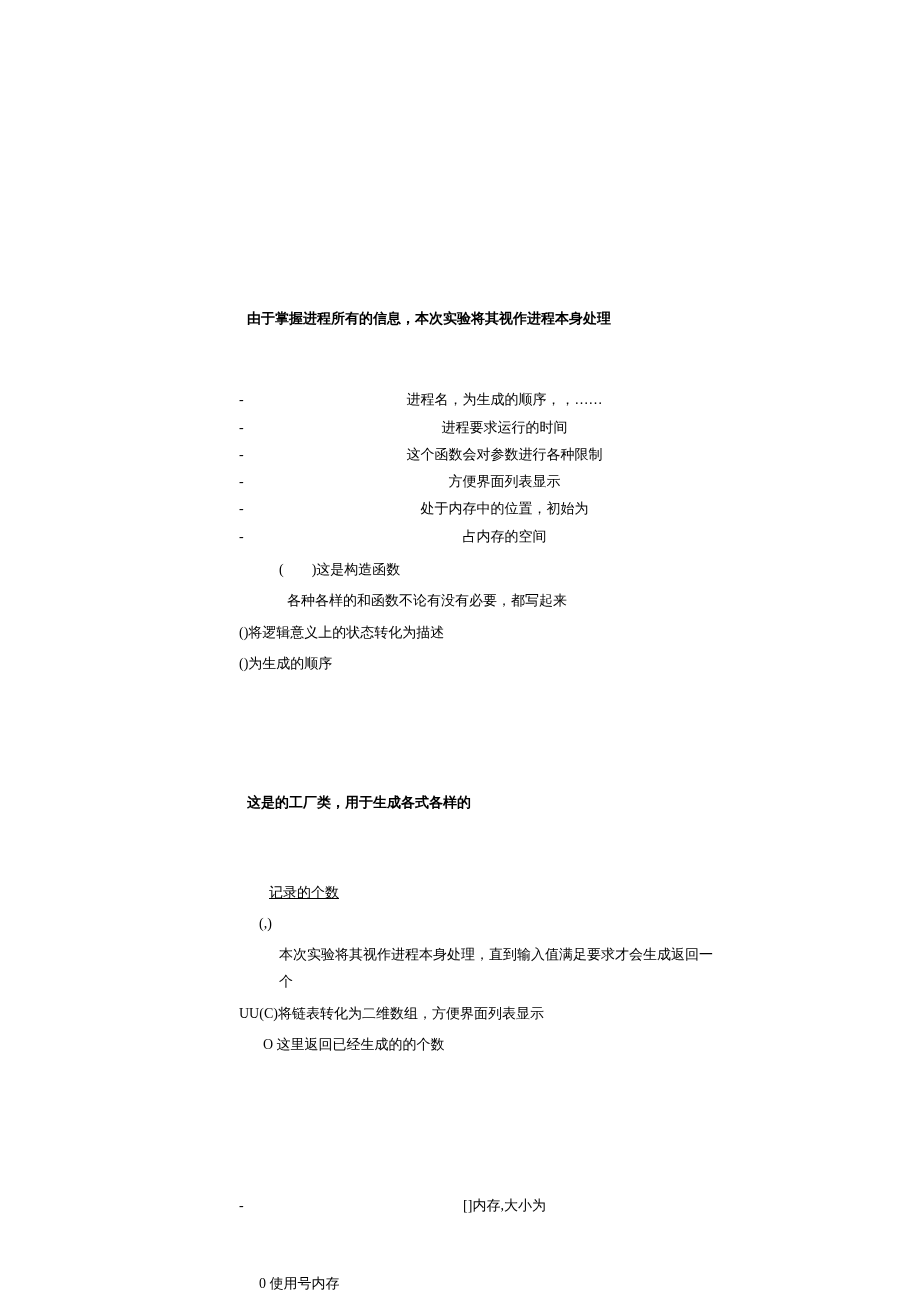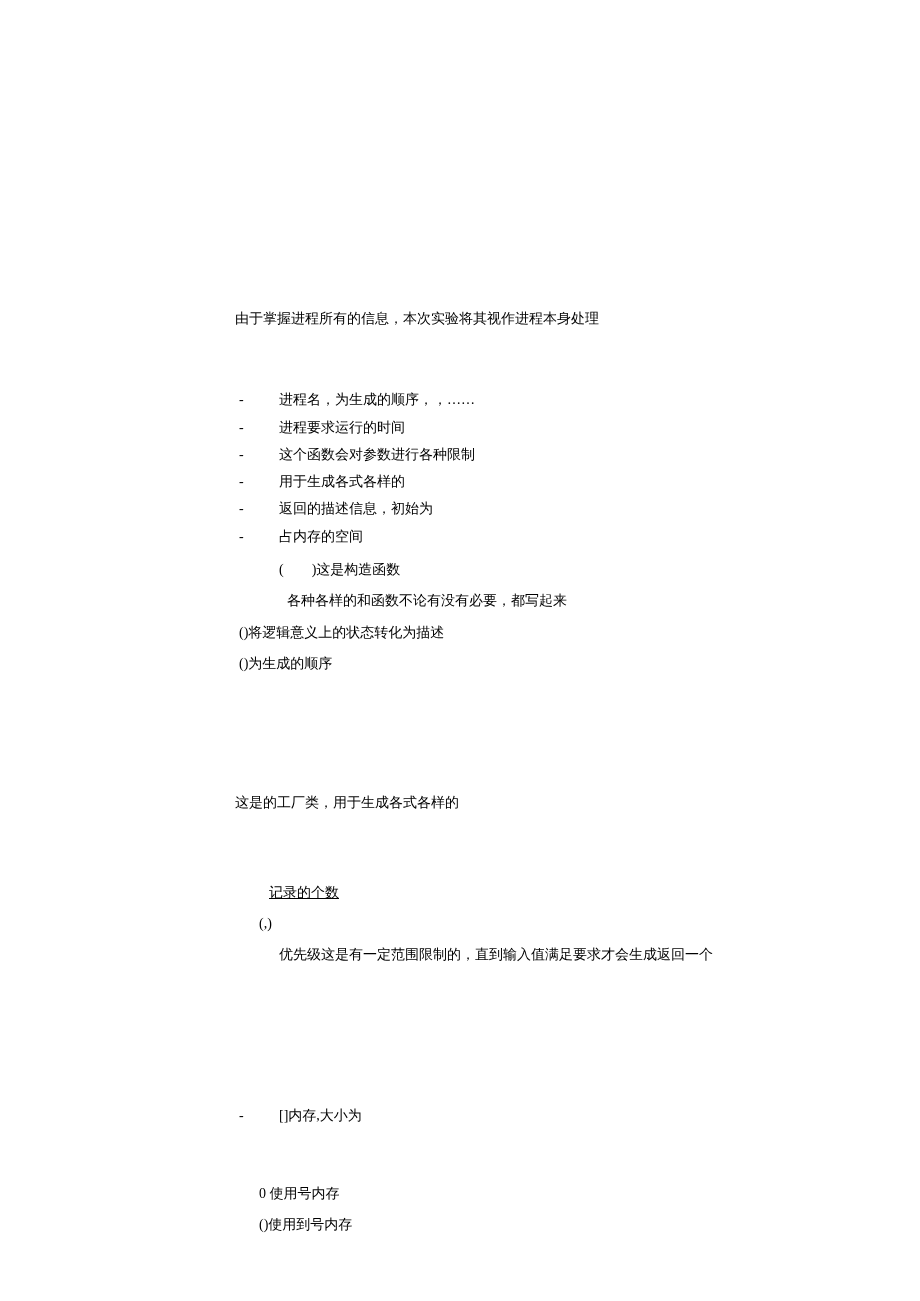--- a/index.html
+++ b/index.html
@@ -12,36 +12,38 @@
     width: 920px;
     min-height: 1301px;
     padding: 305px 190px 100px 235px;
     box-sizing: border-box;
     font-family: "SimSun", "宋体", serif;
     font-size: 14px;
     color: #000000;
     line-height: 1.95;
   }
   .para {
-    margin: 0 0 14px 0;
+    margin: 0 0 14px 12px;
+    font-weight: bold;
   }
   .list {
     margin: 0 0 6px 0;
   }
   .list-item {
     display: flex;
     margin: 0;
   }
   .list-dash {
     width: 40px;
     flex: none;
     padding-left: 4px;
   }
   .list-text {
     flex: 1;
+    text-align: center;
   }
   .sub-ind-1 { padding-left: 40px; }
   .sub-ind-1b { padding-left: 48px; }
   .sub-ind-0b { padding-left: 15px; }
   .line { margin: 4px; }
   .section-gap-large { height: 108px; }
   .section-gap-med { height: 44px; }
   .section-gap-small { height: 40px; }
   .section-gap-xl { height: 130px; }
   .indent-a { padding-left: 30px; text-decoration: underline; }
@@ -65,46 +67,48 @@
     <div class="list-item">
       <span class="list-dash">-</span>
       <span class="list-text">进程要求运行的时间</span>
     </div>
     <div class="list-item">
       <span class="list-dash">-</span>
       <span class="list-text">这个函数会对参数进行各种限制</span>
     </div>
     <div class="list-item">
       <span class="list-dash">-</span>
-      <span class="list-text">用于生成各式各样的</span>
+      <span class="list-text">方便界面列表显示</span>
     </div>
     <div class="list-item">
       <span class="list-dash">-</span>
-      <span class="list-text">返回的描述信息，初始为</span>
+      <span class="list-text">处于内存中的位置，初始为</span>
     </div>
     <div class="list-item">
       <span class="list-dash">-</span>
       <span class="list-text">占内存的空间</span>
     </div>
   </div>
 
   <p class="line sub-ind-1">(  )这是构造函数</p>
   <p class="line sub-ind-1b">各种各样的和函数不论有没有必要，都写起来</p>
   <p class="line">()将逻辑意义上的状态转化为描述</p>
   <p class="line">()为生成的顺序</p>
 
   <div class="section-gap-large"></div>
 
   <p class="para">这是的工厂类，用于生成各式各样的</p>
 
   <div class="section-gap-med"></div>
 
   <p class="line indent-a">记录的个数</p>
   <p class="line indent-b">(,)</p>
-  <p class="line sub-ind-1">优先级这是有一定范围限制的，直到输入值满足要求才会生成返回一个</p>
+  <p class="line sub-ind-1">本次实验将其视作进程本身处理，直到输入值满足要求才会生成返回一个</p>
+  <p class="line">UU(C)将链表转化为二维数组，方便界面列表显示</p>
+  <p class="line indent-c">O 这里返回已经生成的的个数</p>
 
   <div class="section-gap-xl"></div>
 
   <div class="list">
     <div class="list-item">
       <span class="list-dash">-</span>
       <span class="list-text">[]内存,大小为</span>
     </div>
   </div>
 

